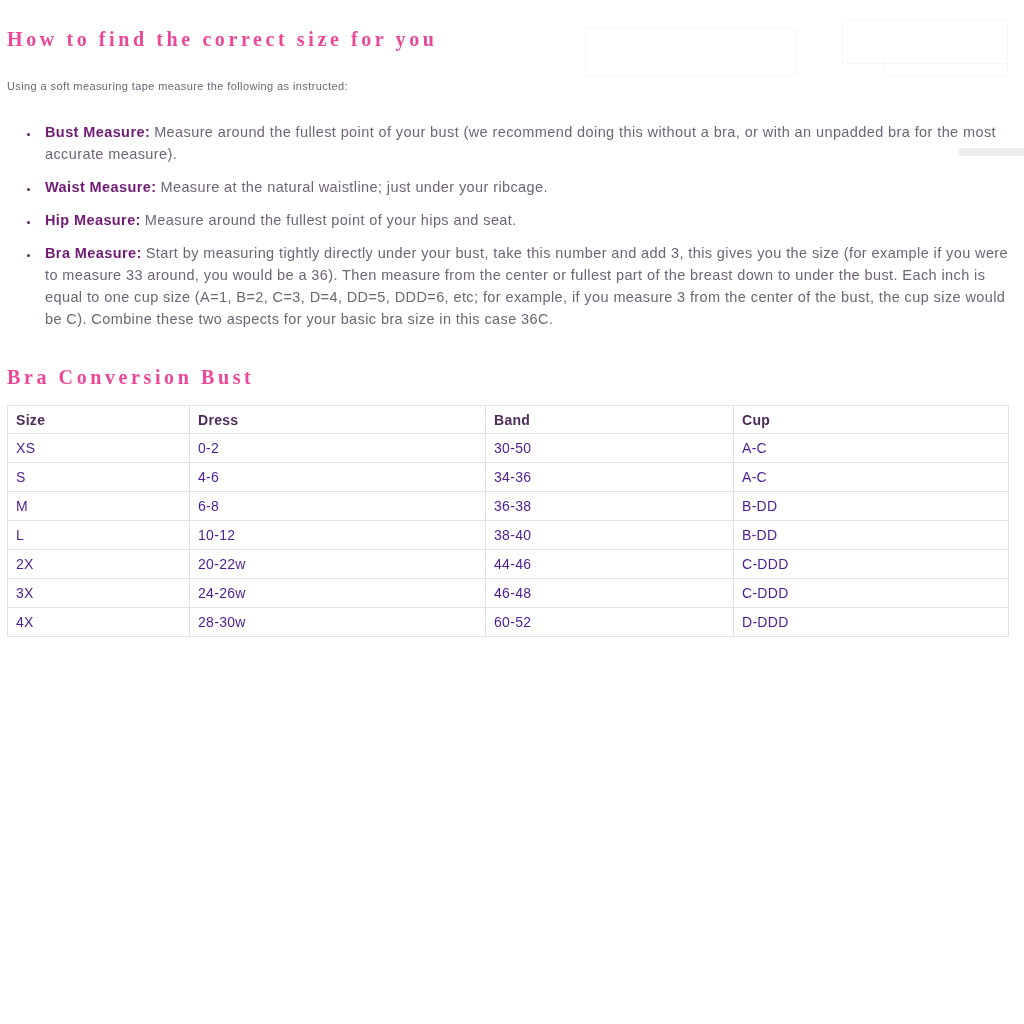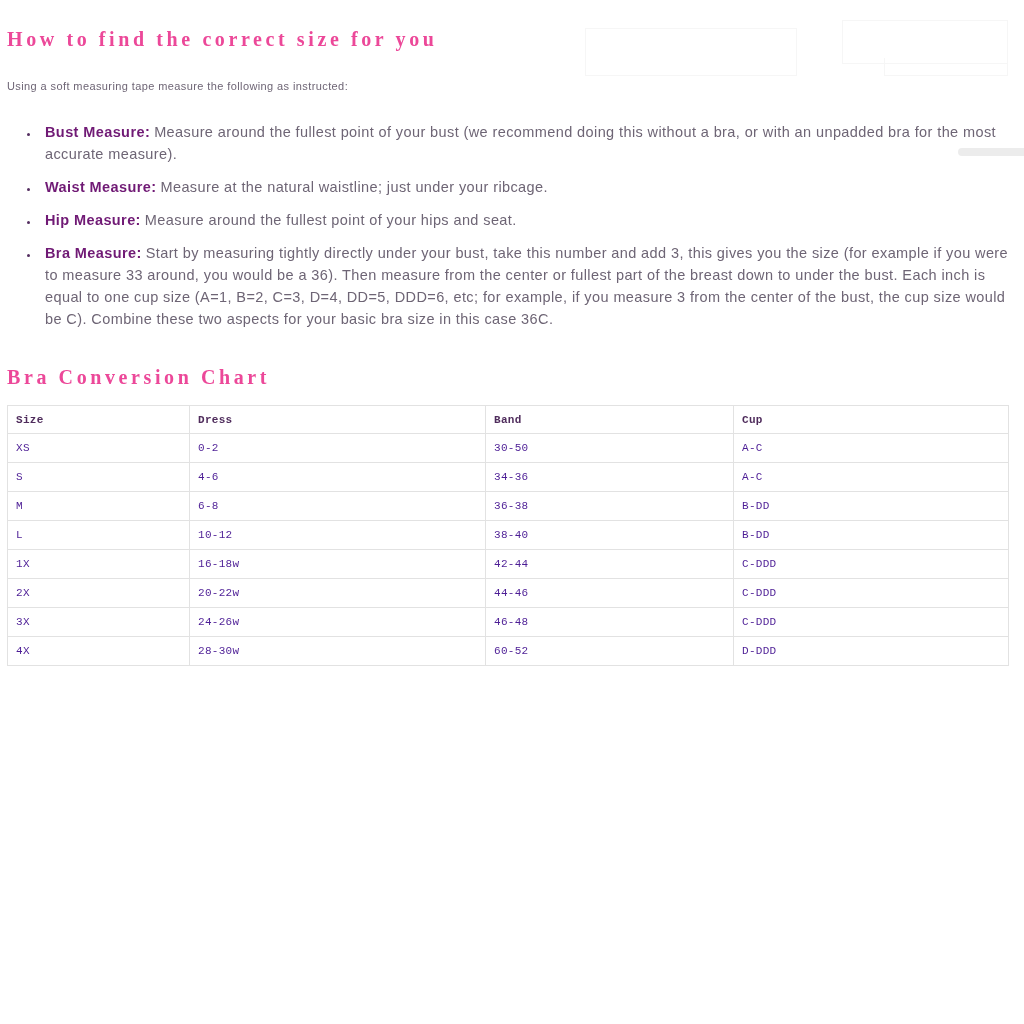--- a/index.html
+++ b/index.html
@@ -63,26 +63,25 @@
     width: 1001px;
     border-collapse: collapse;
     table-layout: fixed;
   }
   table.conversion-table th,
   table.conversion-table td {
     border: 1px solid #e2e2e2;
     text-align: left;
     padding: 0 8px;
     height: 29px;
-    font-size: 11px;
+    font-size: 14px;
     letter-spacing: 0.3px;
     vertical-align: middle;
     white-space: nowrap;
     overflow: hidden;
-    font-family: Liberation Mono, monospace;
   }
   table.conversion-table th {
     height: 28px;
     color: #4f2c5c;
     font-weight: 700;
   }
   table.conversion-table td {
     color: #4c1d95;
   }
   .col-size  { width: 182px; }
@@ -132,21 +131,21 @@
       <span class="bullet-label">Waist Measure:</span><span>Measure at the natural waistline; just under your ribcage.</span>
     </li>
     <li>
       <span class="bullet-label">Hip Measure:</span><span>Measure around the fullest point of your hips and seat.</span>
     </li>
     <li>
       <span class="bullet-label">Bra Measure:</span><span>Start by measuring tightly directly under your bust, take this number and add 3, this gives you the size (for example if you were to measure 33 around, you would be a 36). Then measure from the center or fullest part of the breast down to under the bust. Each inch is equal to one cup size (A=1, B=2, C=3, D=4, DD=5, DDD=6, etc; for example, if you measure 3 from the center of the bust, the cup size would be C). Combine these two aspects for your basic bra size in this case 36C.</span>
     </li>
   </ul>
 
-  <h2 class="section-heading heading-2">Bra Conversion Chart</h2>
+  <h2 class="section-heading heading-2">Bra Conversion Bust</h2>
 
   <table class="conversion-table">
     <thead>
       <tr>
         <th class="col-size">Size</th>
         <th class="col-dress">Dress</th>
         <th class="col-band">Band</th>
         <th class="col-cup">Cup</th>
       </tr>
     </thead>
@@ -169,26 +168,20 @@
         <td>36-38</td>
         <td>B-DD</td>
       </tr>
       <tr>
         <td>L</td>
         <td>10-12</td>
         <td>38-40</td>
         <td>B-DD</td>
       </tr>
       <tr>
-        <td>1X</td>
-        <td>16-18w</td>
-        <td>42-44</td>
-        <td>C-DDD</td>
-      </tr>
-      <tr>
         <td>2X</td>
         <td>20-22w</td>
         <td>44-46</td>
         <td>C-DDD</td>
       </tr>
       <tr>
         <td>3X</td>
         <td>24-26w</td>
         <td>46-48</td>
         <td>C-DDD</td>

